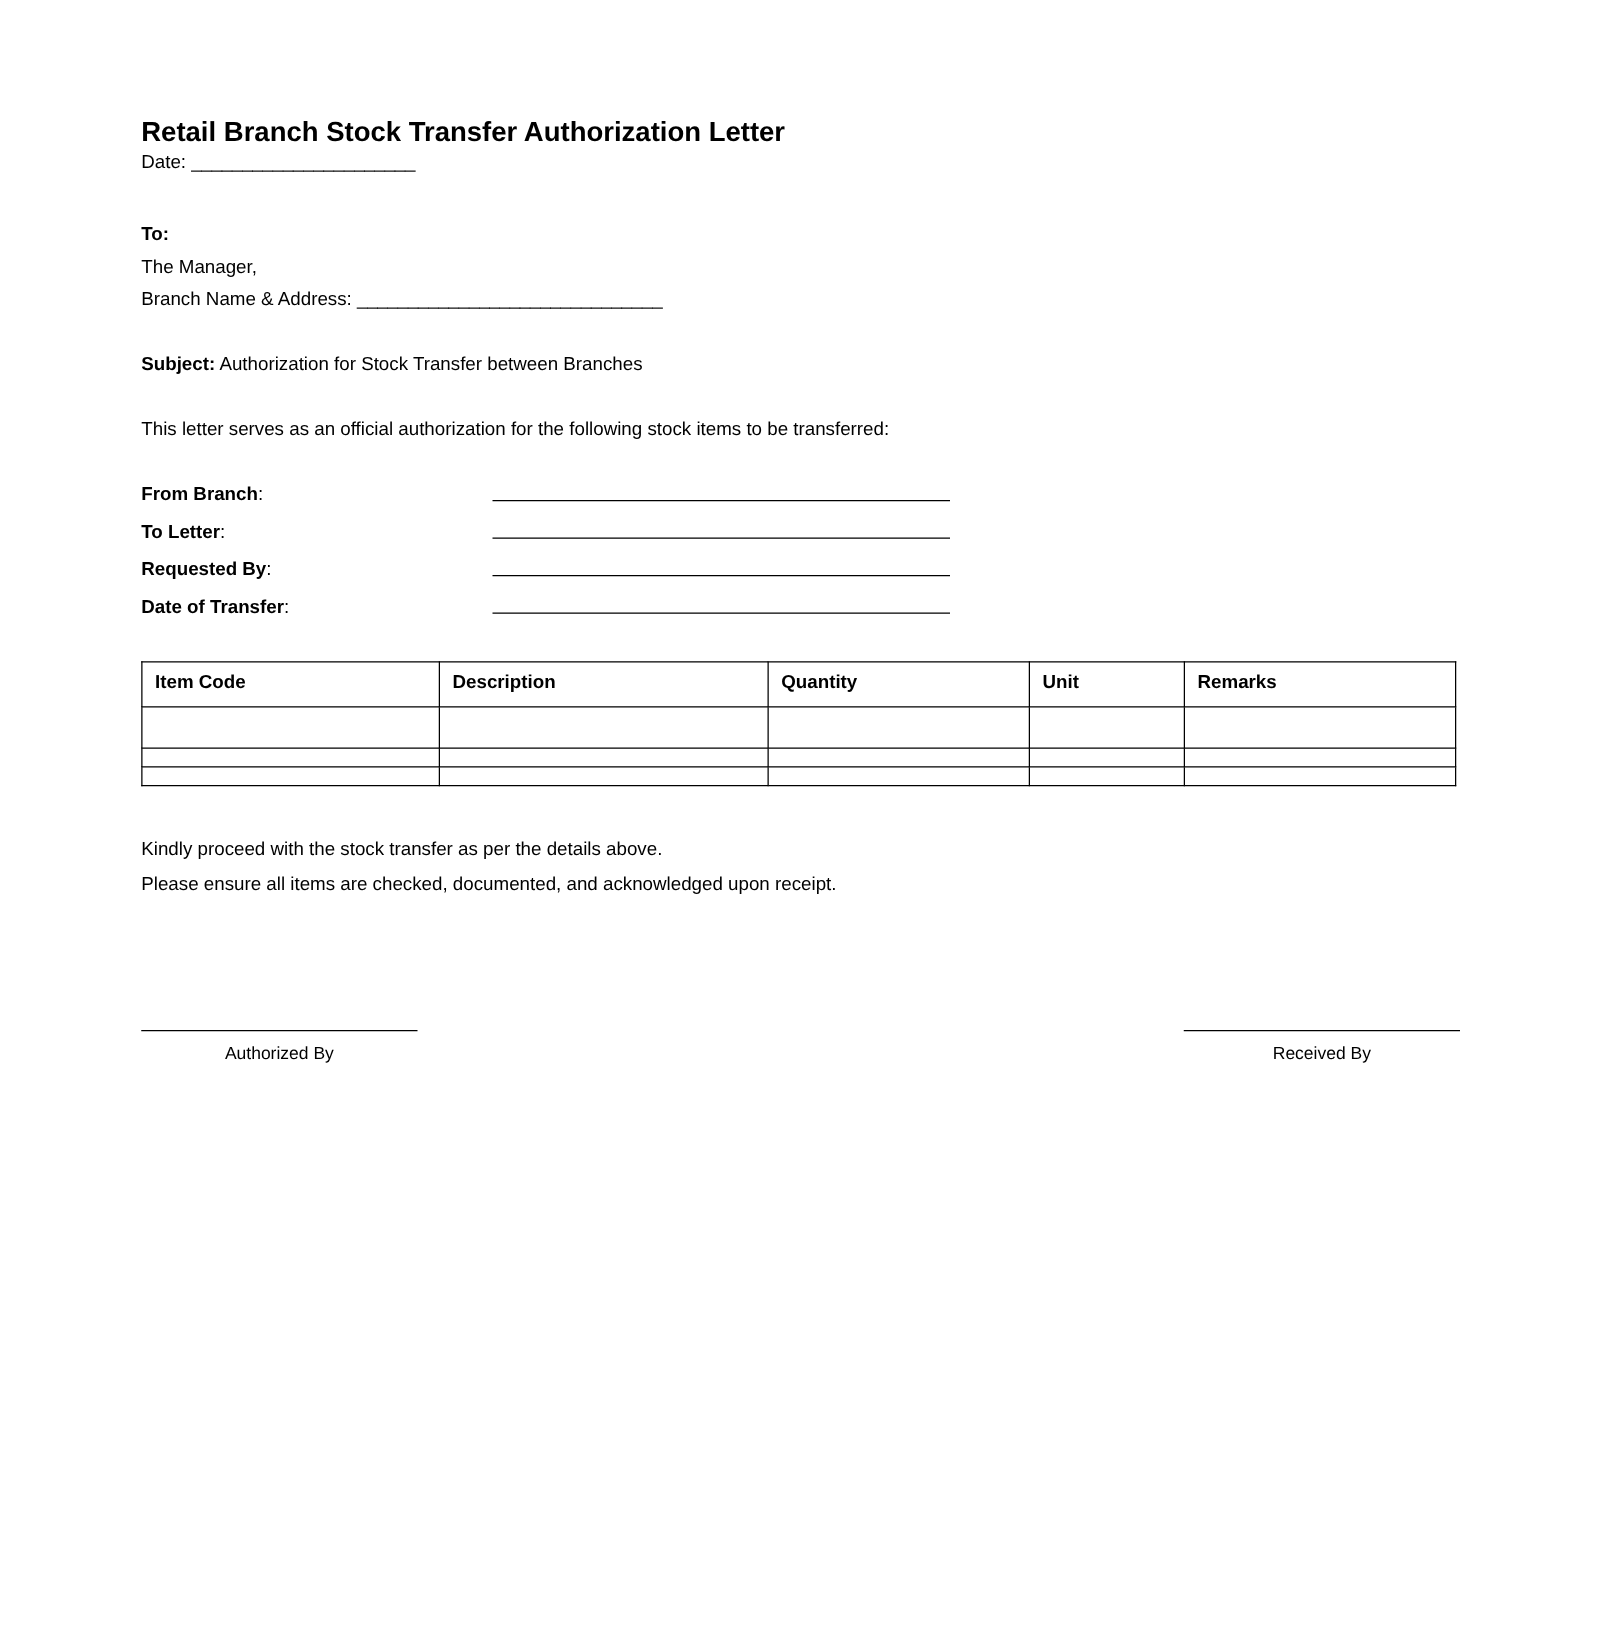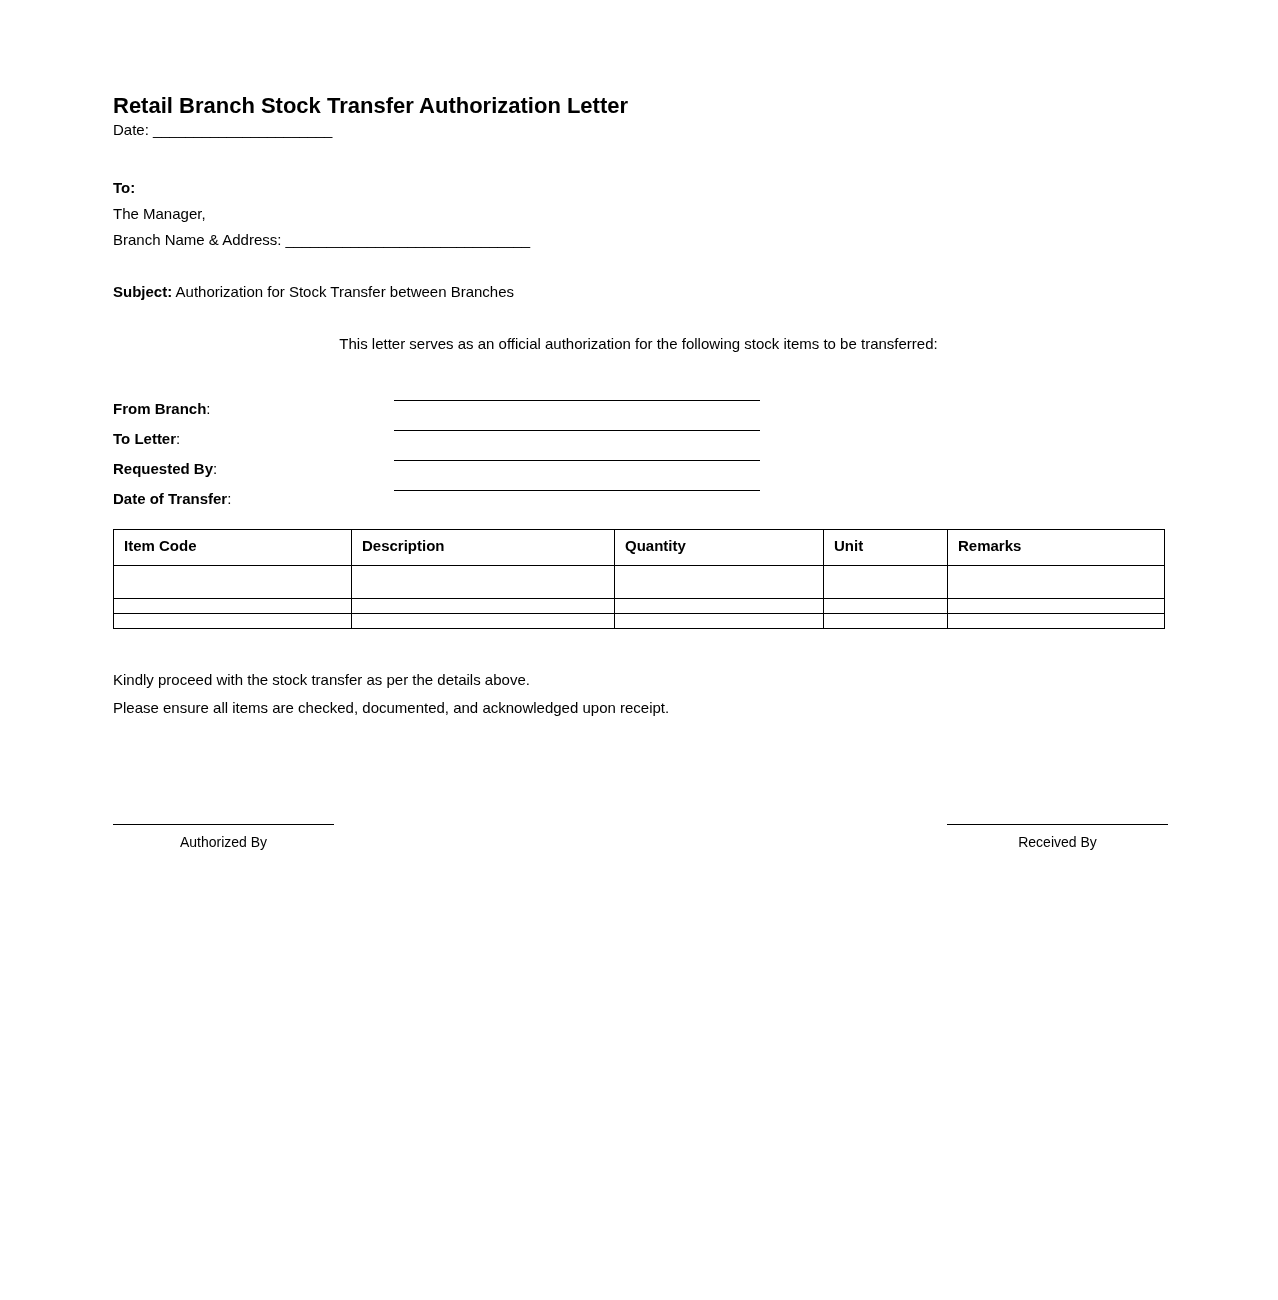--- a/index.html
+++ b/index.html
@@ -51,36 +51,36 @@
     font-size: 15px;
     letter-spacing: -0.2px;
   }
 
   
   .to-block { margin-top: 38px; }
   .to-block .line + .line { margin-top: 6px; }
 
   .subject-row { margin-top: 32px; }
   .salutation-row { margin-top: 30px; }
-  .intro-row { margin-top: 32px; text-align: center; }
+  .intro-row { margin-top: 32px; }
 
   
   .fields {
     margin-top: 31px;
   }
   .field-row {
     position: relative;
     height: 30px;
     font-size: 15px;
     line-height: 20px;
   }
   .field-label {
     position: absolute;
     left: 0;
-    top: 14px;
+    top: 1px;
     font-size: 15px;
     white-space: nowrap;
   }
   .field-label .lbl { font-weight: bold; }
   .field-label .colon { font-weight: normal; }
   .field-rule {
     position: absolute;
     left: 281px;
     top: 15px;
     width: 366px;

